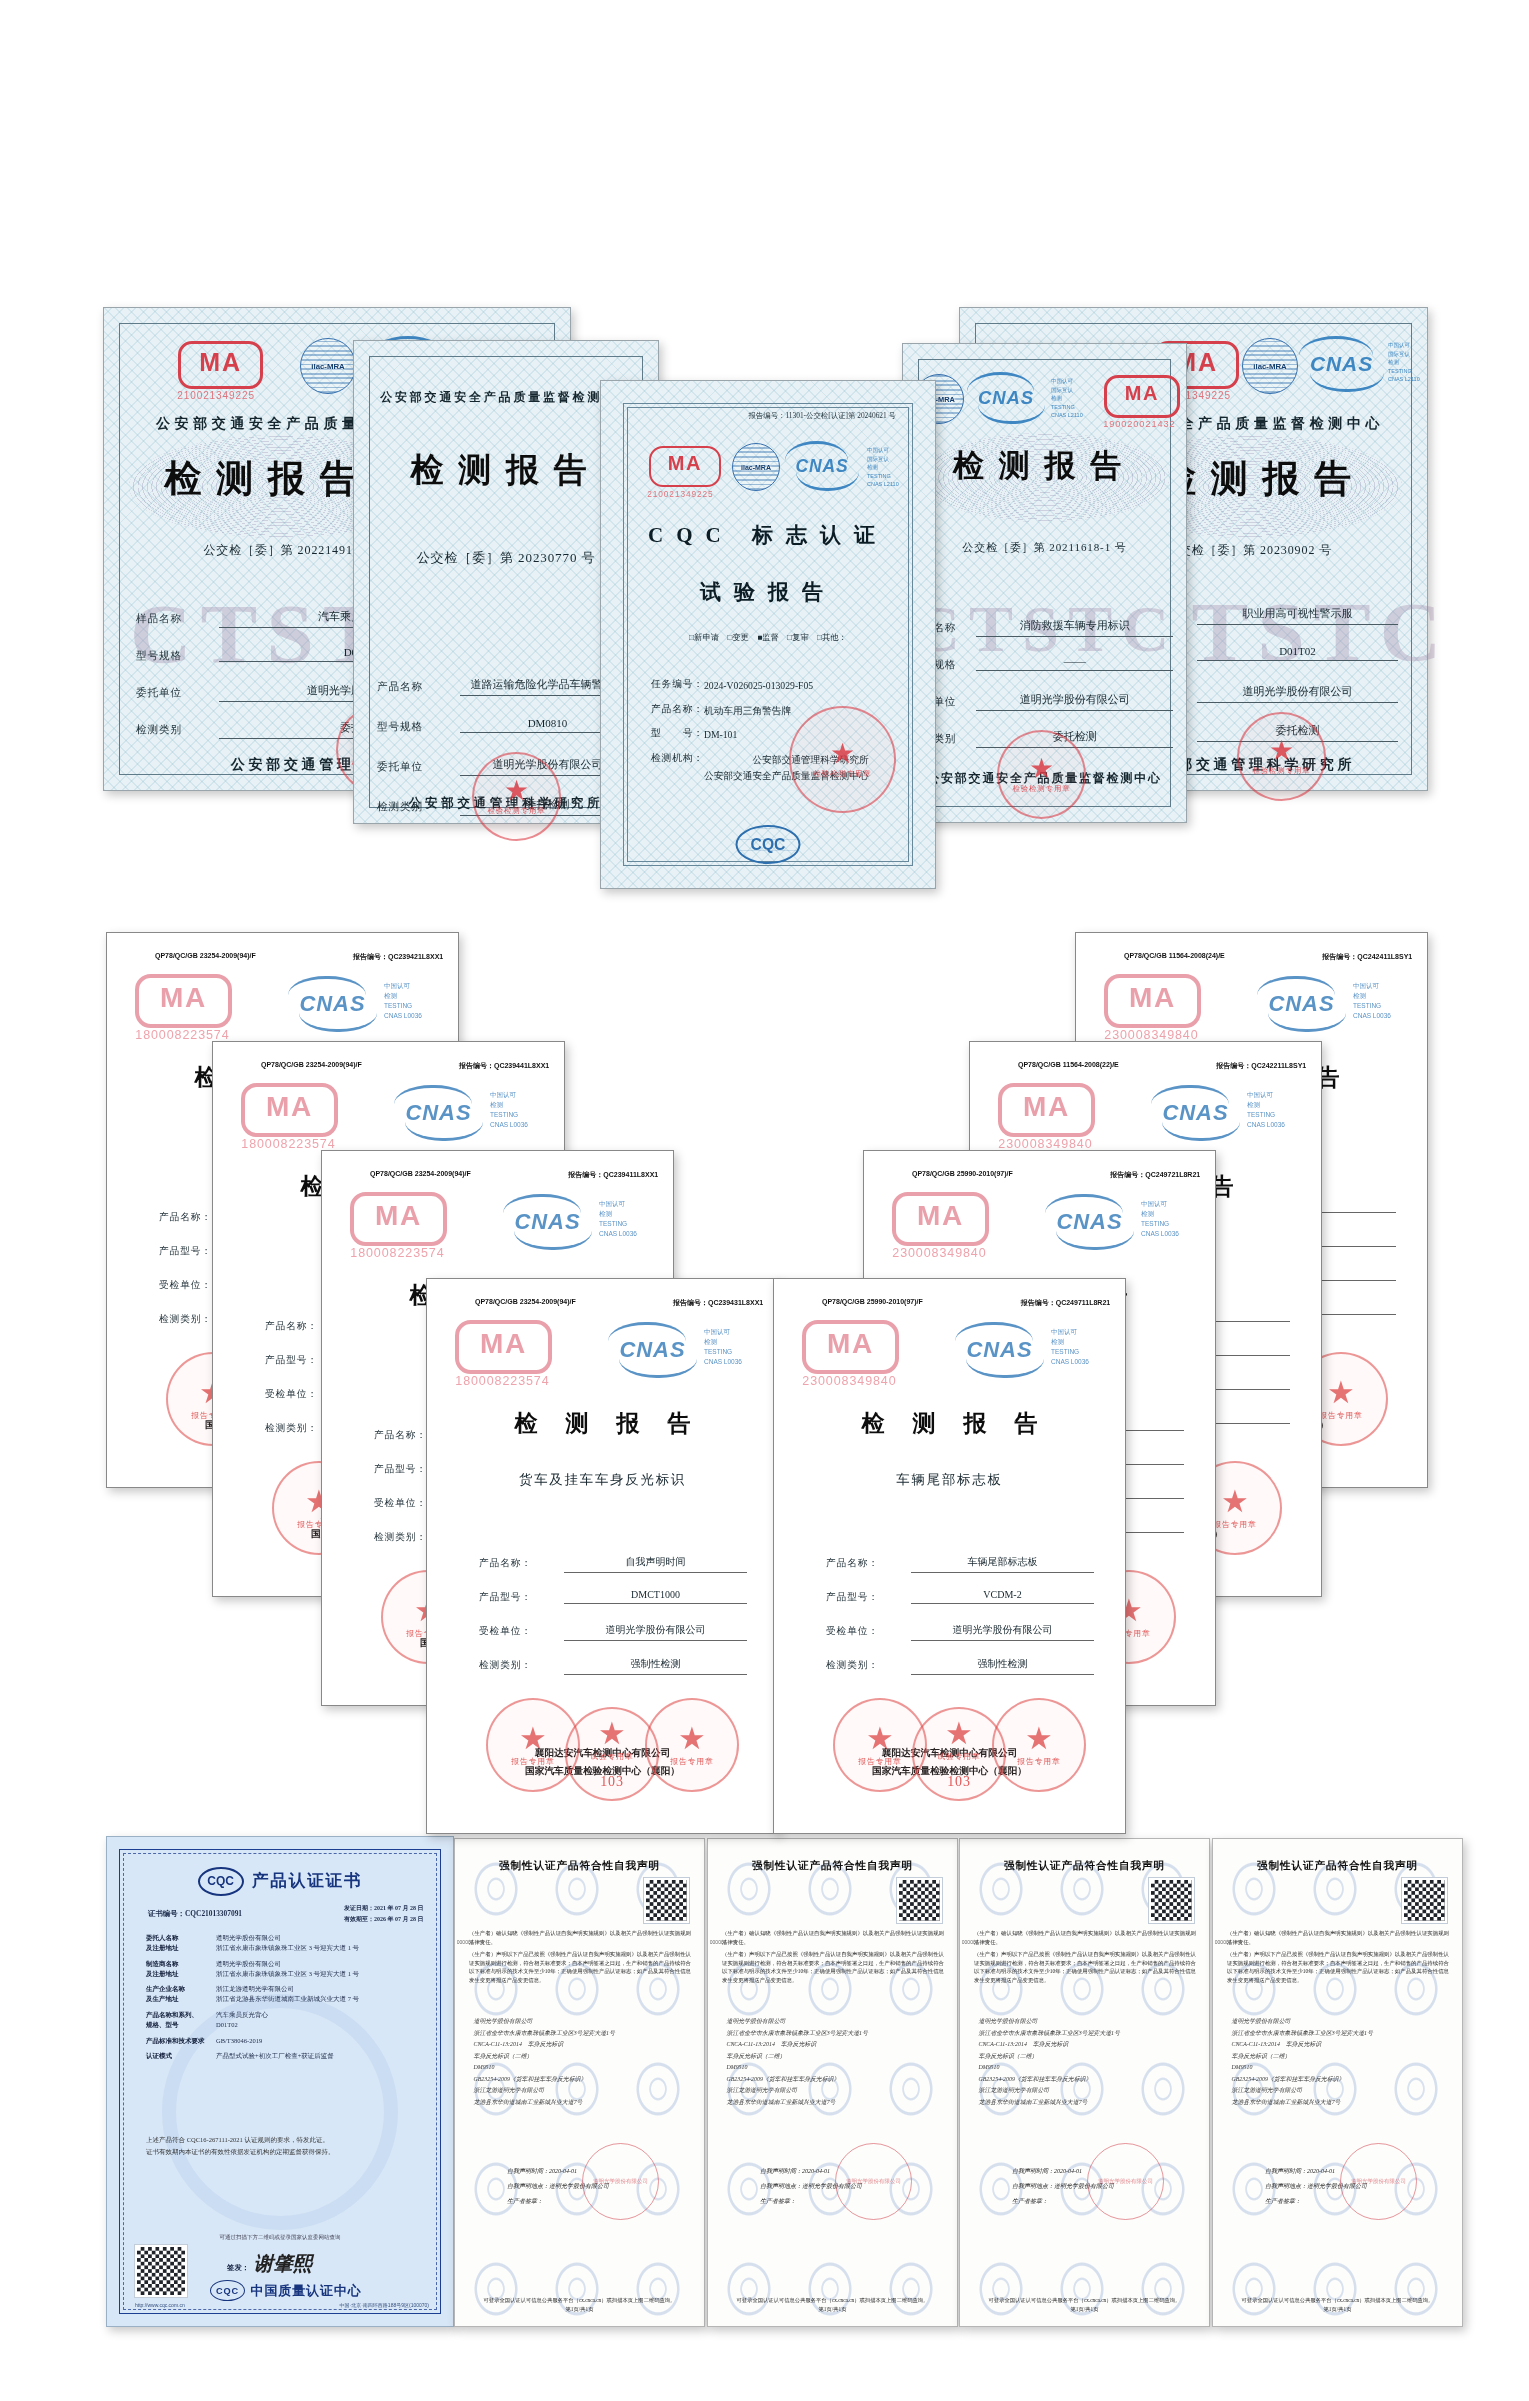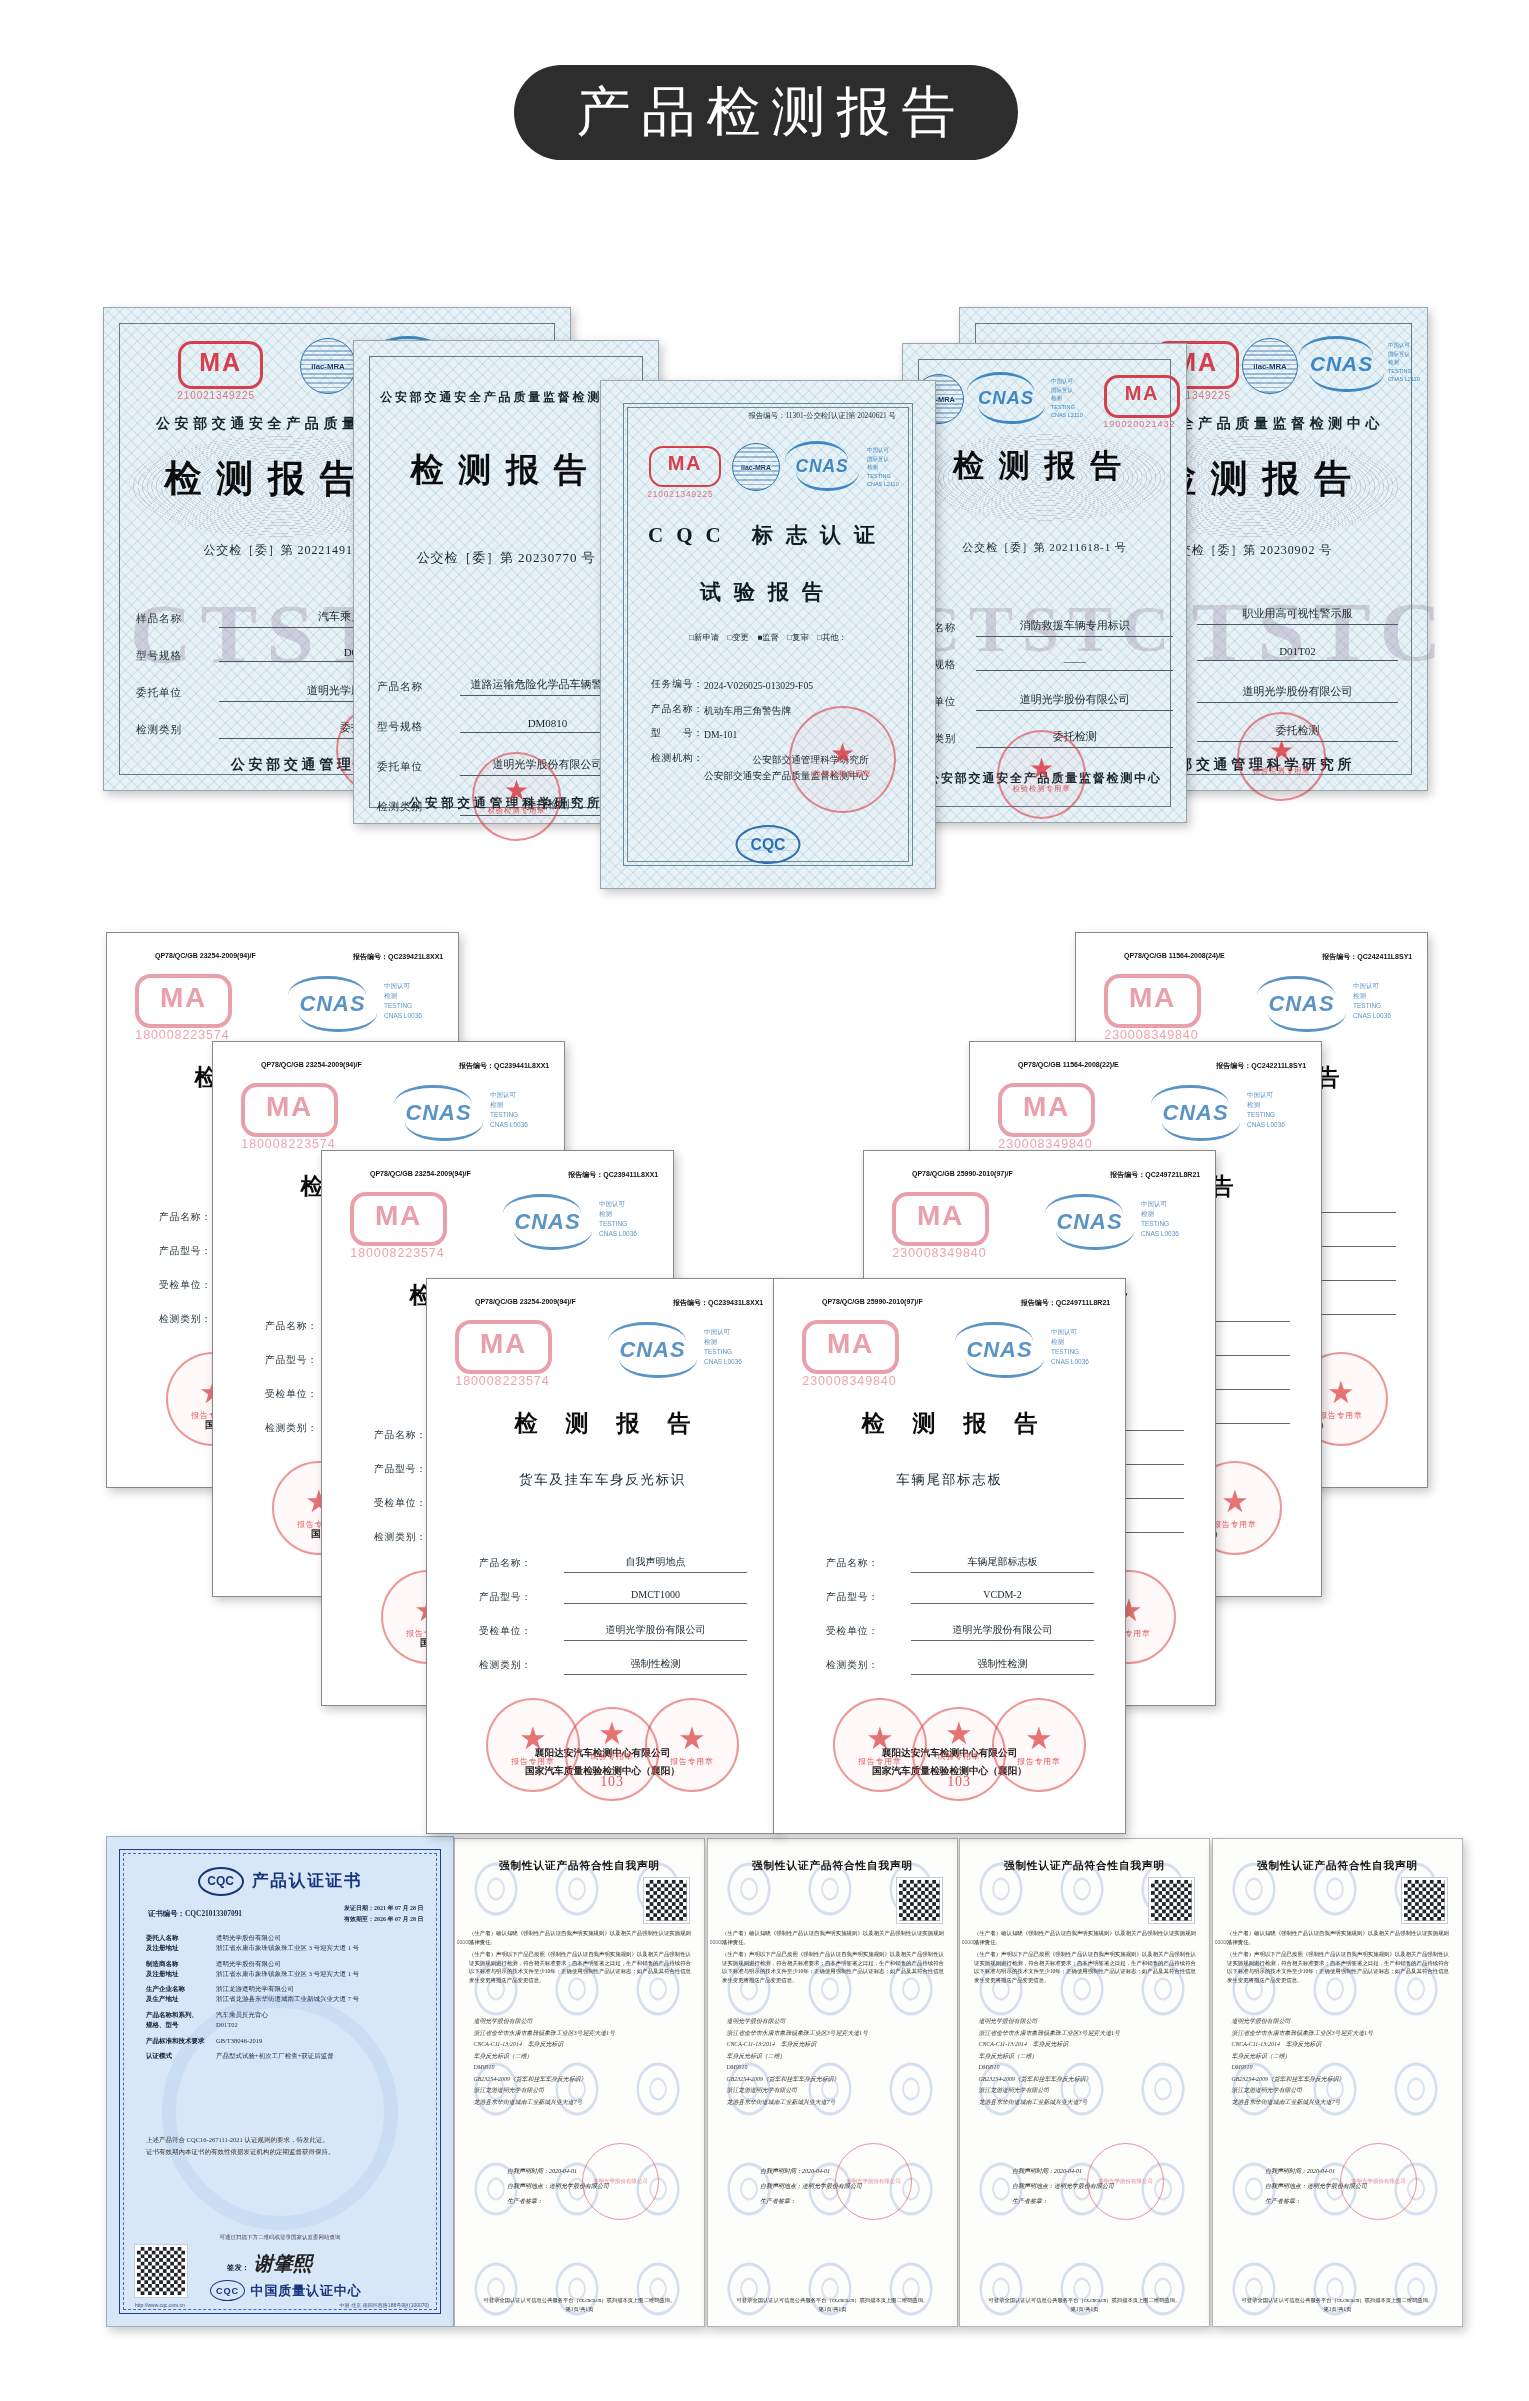--- a/index.html
+++ b/index.html
@@ -189,21 +189,20 @@
   .dseal{position:absolute;top:304px;left:127px;width:77px;height:77px;border-radius:50%;
          border:1.8px solid rgba(205,45,55,.5);color:rgba(205,45,55,.6);display:flex;align-items:center;
          justify-content:center;text-align:center;font-size:5.5px;line-height:1.4;padding:7.4px;box-sizing:border-box;}
   .dfoot{position:absolute;bottom:11px;left:7.4px;right:7.4px;text-align:center;font-size:5.3px;line-height:1.8;color:#222;}
 </style>
 </head>
 <body>
 
 <div class="page">
 
-  <div class="banner">产品检测报告</div>
 
   <section class="p blue b1 z1" style="left:103px;top:307px;width:466px;height:482px;">
     <div class="bluebox"></div>
     <div class="logos">
       <span class="cma"><i>MA</i><em>210021349225</em></span>
       <span class="ilac">ilac-MRA</span>
       <span class="cnas">CNAS</span>
       <span class="cnastxt">中国认可
 国际互认
 检测
@@ -546,21 +545,21 @@
     <span class="cnas">CNAS</span>
     <span class="cnastxt">中国认可
 检测
 TESTING
 CNAS L0036</span>
     <div class="r2t">检测报告</div>
     <div class="r2s">货车及挂车车身反光标识</div>
     <div class="r2flds">
       <div class="fr">
           <span class="fl">产品名称：</span>
-          <span class="fv">自我声明地点</span>
+          <span class="fv">自我声明时间</span>
         </div>
       <div class="fr">
           <span class="fl">产品型号：</span>
           <span class="fv">DMCT1000</span>
         </div>
       <div class="fr">
           <span class="fl">受检单位：</span>
           <span class="fv">道明光学股份有限公司</span>
         </div>
       <div class="fr">

